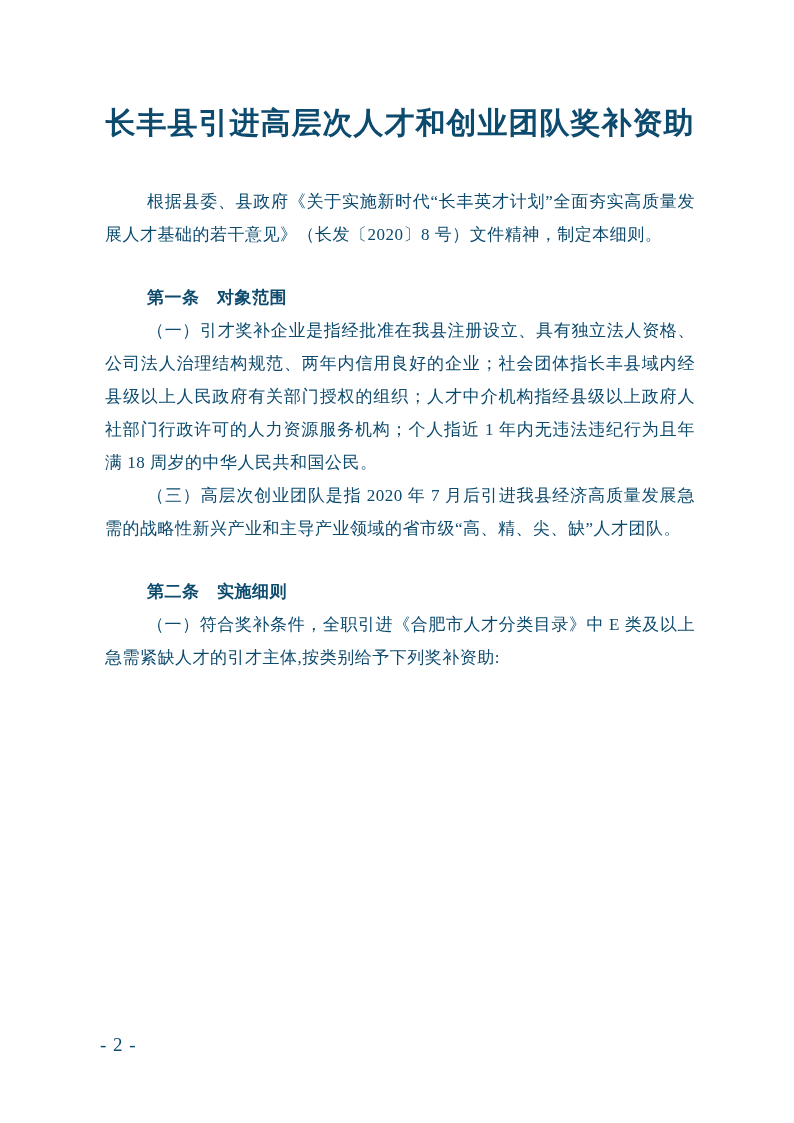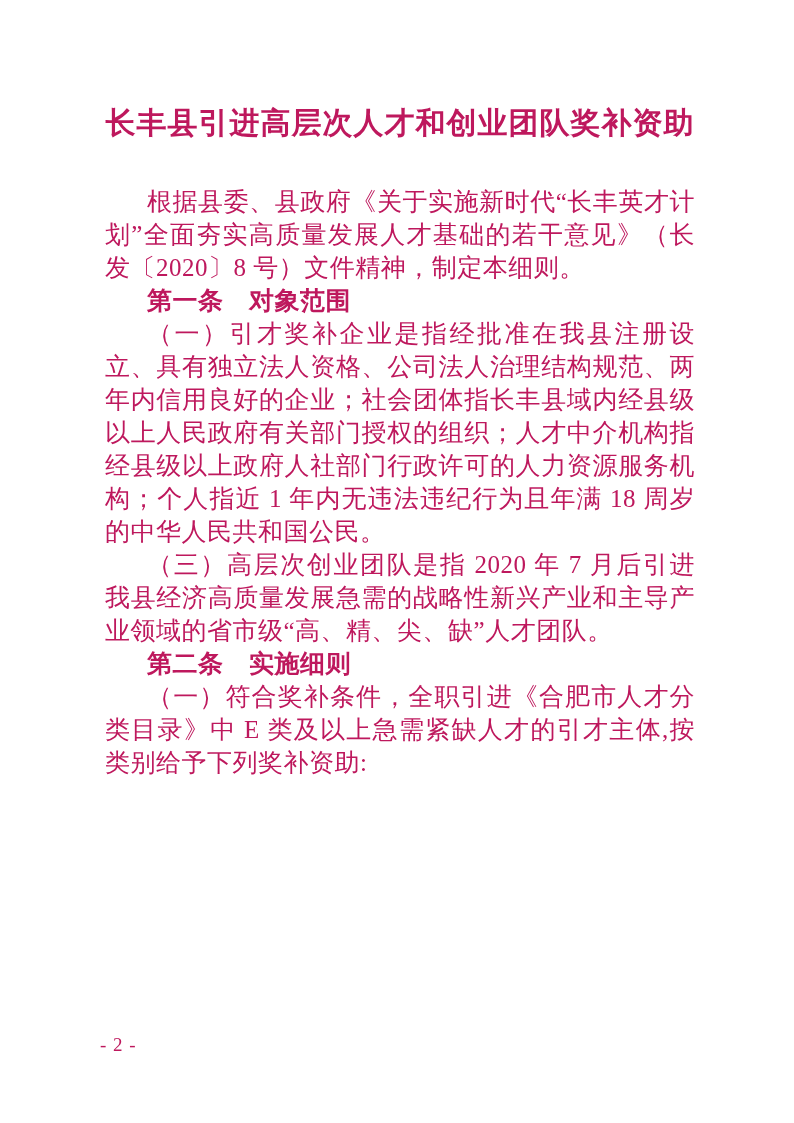--- a/index.html
+++ b/index.html
@@ -5,21 +5,21 @@
   html, body {
     margin: 0;
     padding: 0;
     background: #ffffff;
   }
   .page {
     position: relative;
     width: 794px;
     height: 1123px;
     background: #ffffff;
-    color: #be185d;
+    color: #0c4a6e;
     font-family: "Liberation Serif", "DejaVu Serif", serif;
     overflow: hidden;
   }
   .content {
     position: absolute;
     left: 105px;
     top: 97px;
     width: 590px;
   }
   .doc-title {
@@ -28,32 +28,33 @@
     font-weight: bold;
     text-align: center;
     letter-spacing: 1px;
     font-family: "Liberation Serif", "DejaVu Serif", serif;
   }
   .body-text {
     margin-top: 36px;
   }
   .body-text p {
     margin: 0;
-    font-size: 25px;
+    font-size: 17px;
     line-height: 33px;
     text-align: justify;
     text-justify: inter-character;
     text-indent: 42px;
     letter-spacing: 0.5px;
     word-break: break-all;
   }
   .body-text p.heading {
     font-weight: bold;
     letter-spacing: 0.5px;
     font-family: "Liberation Sans", "DejaVu Sans", sans-serif;
+    margin-top: 30px;
   }
   .footer-pagenum {
     position: absolute;
     left: 100px;
     top: 1034px;
     font-size: 19px;
     line-height: 22px;
     letter-spacing: 1px;
     font-family: "Liberation Serif", "DejaVu Serif", serif;
   }

